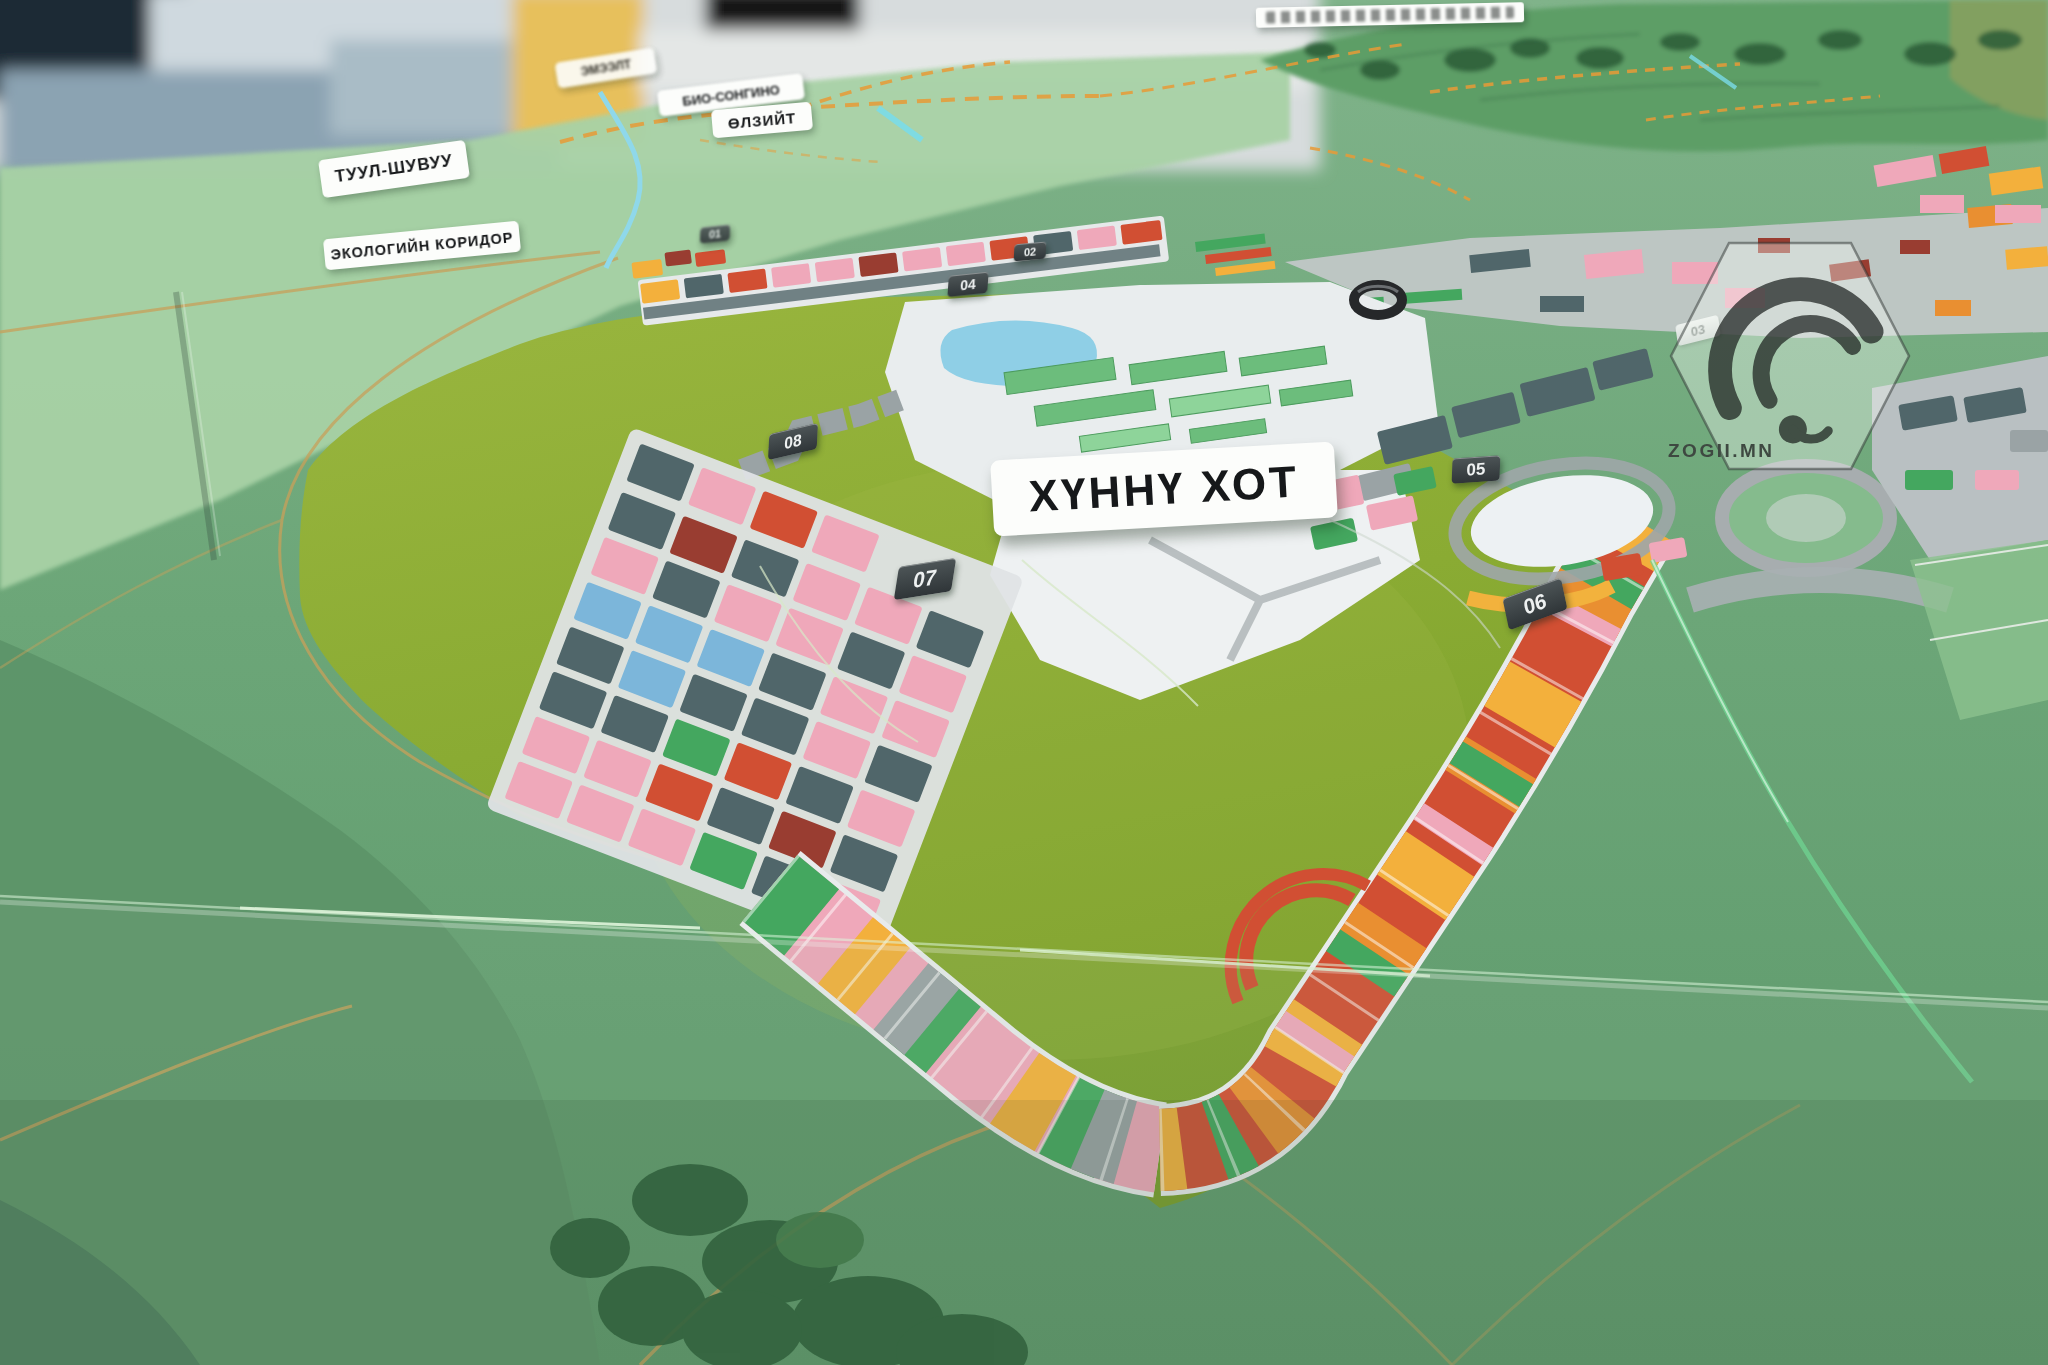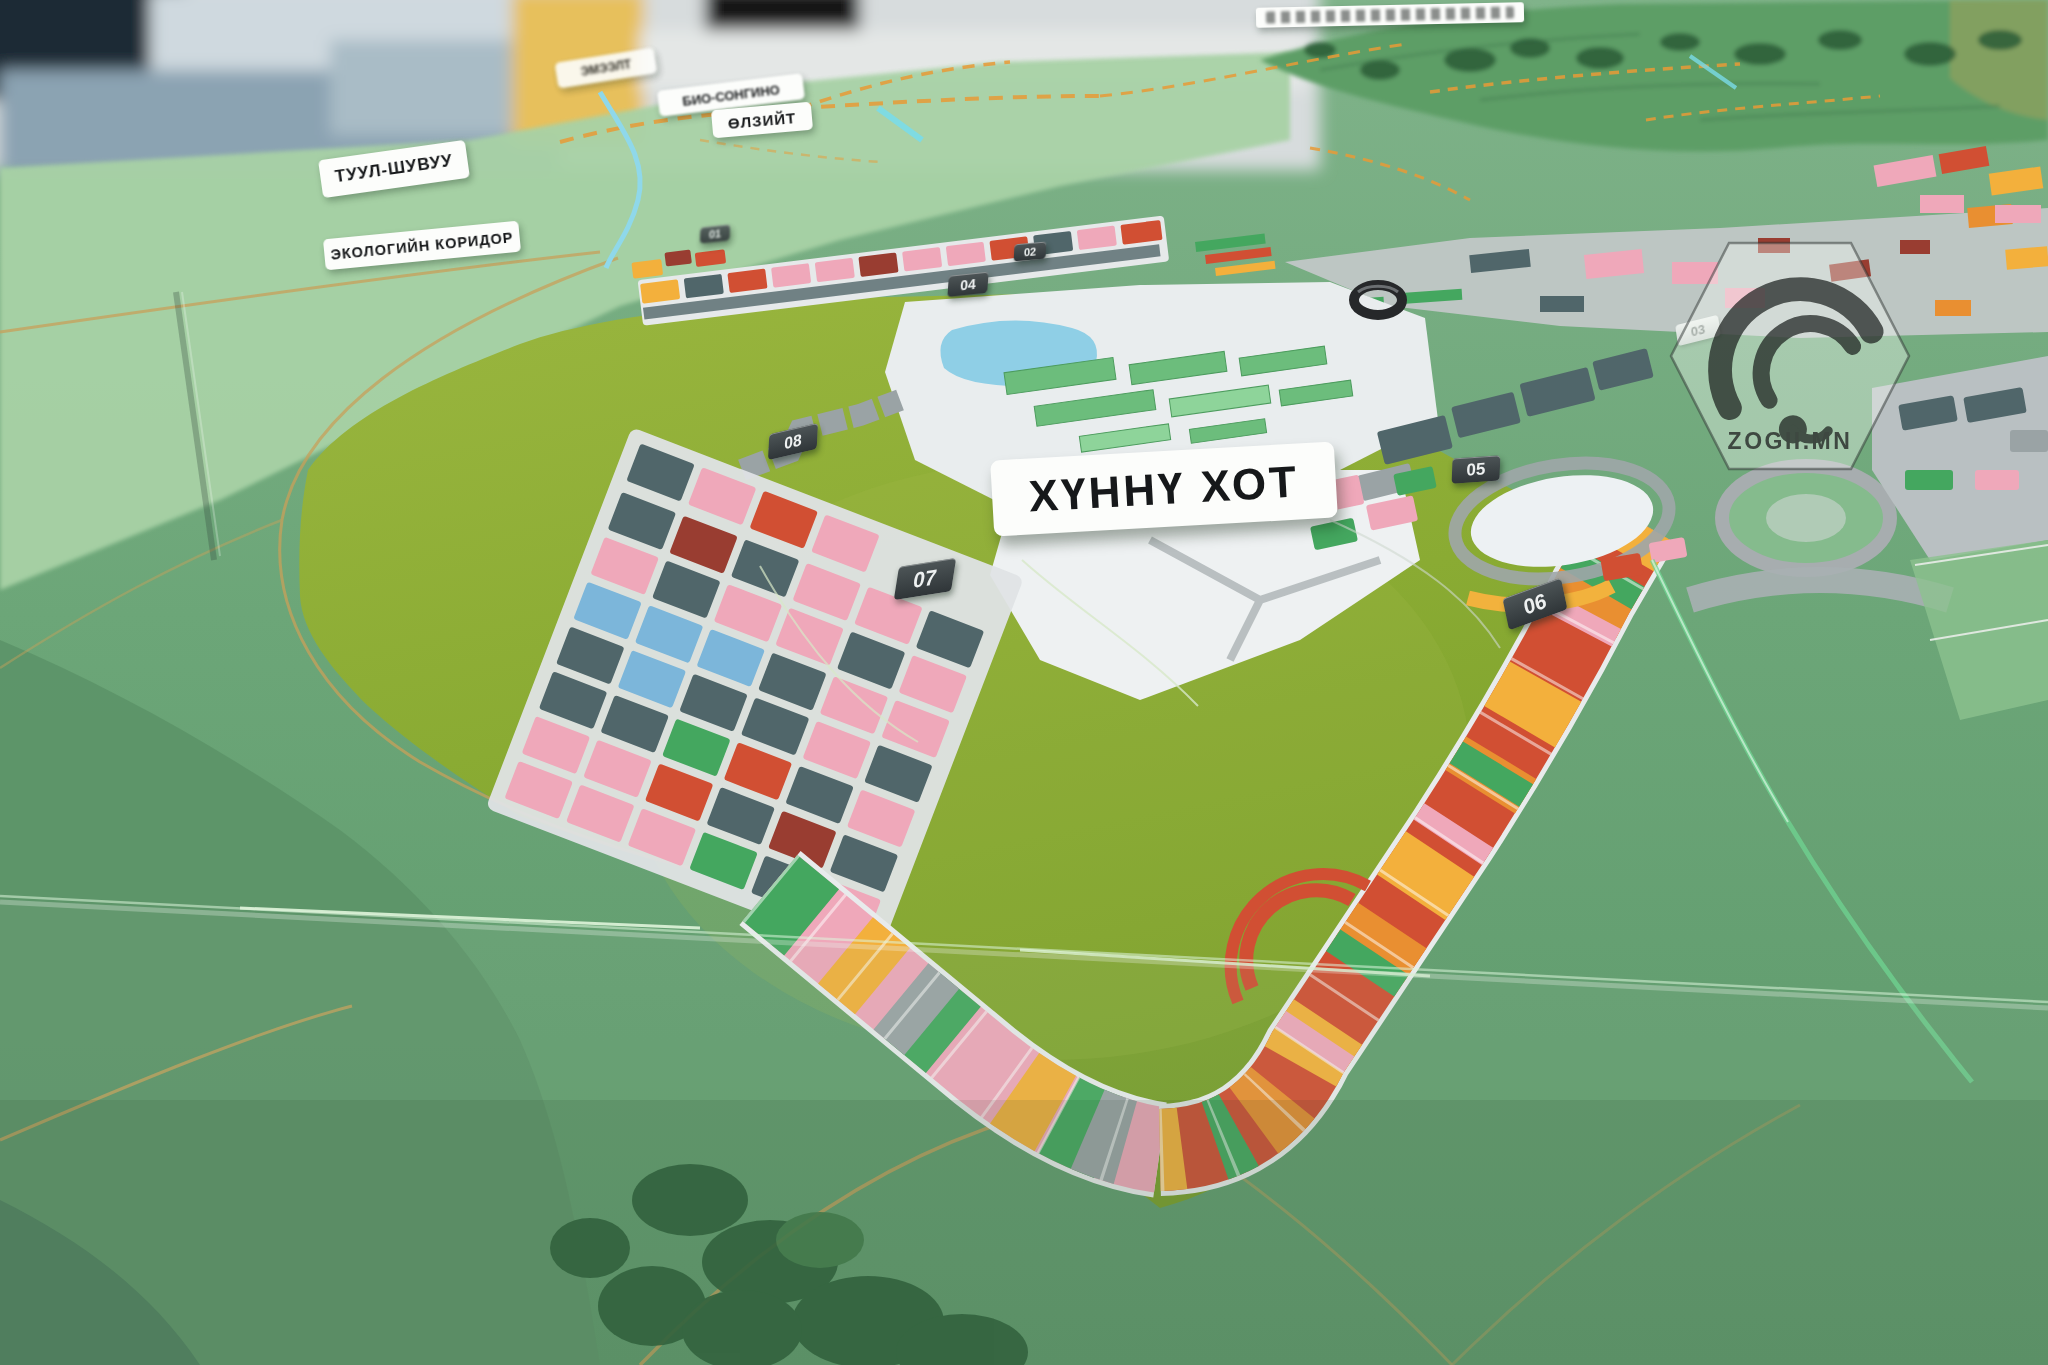--- a/index.html
+++ b/index.html
@@ -54,22 +54,22 @@
        transform:rotate(-4deg) skewX(-6deg);}
   .b06{left:1504px;top:588px;width:62px;height:32px;font-size:21px;
        transform:rotate(-20deg) skewX(-8deg);}
   .b07{left:896px;top:563px;width:58px;height:32px;font-size:21px;
        transform:rotate(-9deg) skewX(-18deg);}
   .b08{left:768px;top:429px;width:50px;height:25px;font-size:16px;
        transform:rotate(-13deg) skewX(-16deg);}
 
   
   .wm{position:absolute;left:1668px;top:240px;width:244px;height:232px;z-index:40;opacity:.92;}
-  .wm-text{position:absolute;left:0;right:0;top:188px;text-align:center;
-           font-size:23px;font-weight:700;letter-spacing:2.5px;color:#3a403c;}
+  .wm-text{position:absolute;left:0;right:0;top:200px;text-align:left;
+           font-size:19px;font-weight:700;letter-spacing:2.5px;color:#3a403c;}
 </style>
 </head>
 <body>
 
 <div class="stage">
 
 <svg class="scene" width="2048" height="1365" viewBox="0 0 2048 1365">
   <defs>
     <linearGradient id="gBase" x1="0" y1="0" x2="0" y2="1">
       <stop offset="0" stop-color="#80b38a"></stop>

